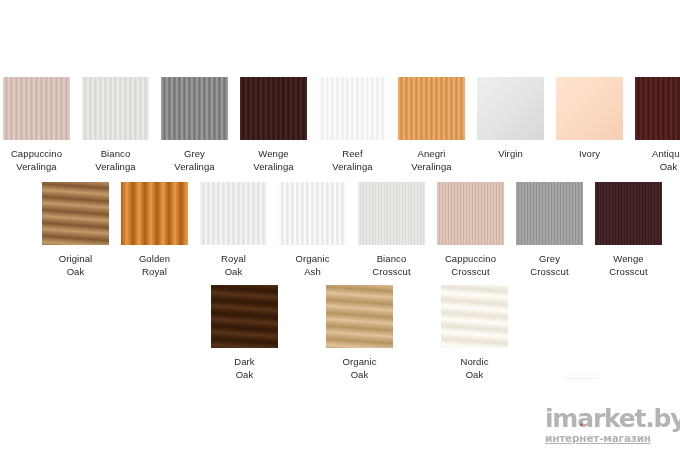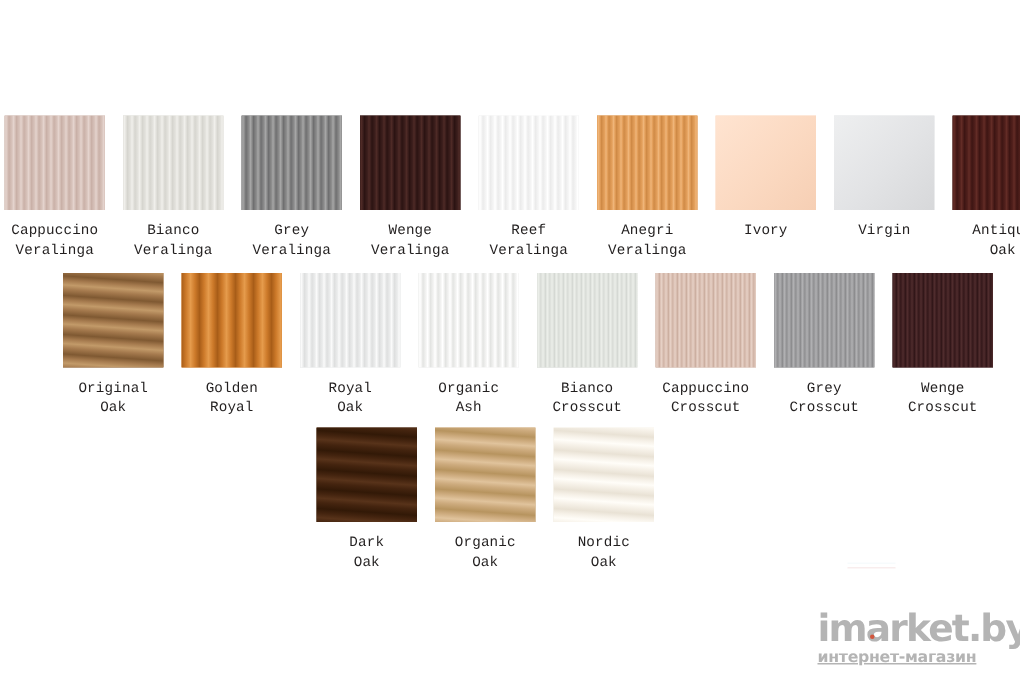--- a/index.html
+++ b/index.html
@@ -15,32 +15,31 @@
     font-family: "Liberation Sans", sans-serif;
     background: #ffffff;
   }
 
   #swatch-board {
     position: absolute;
     left: 0;
     top: 0;
     width: 584px;
     height: 460px;
-    font-family: Liberation Mono, monospace;
   }
 
   .swatch-row {
     position: absolute;
     display: flex;
     align-items: flex-start;
   }
 
   .swatch-row.row-1 { left: 3px;   top: 77px;  }
   .swatch-row.row-2 { left: 42px;  top: 182px; }
-  .swatch-row.row-3 { left: 211px; top: 285px; }
+  .swatch-row.row-3 { left: 211px; top: 285px; gap: 36px; }
 
   .swatch-cell {
     width: 67px;
     margin-right: 12px;
     display: flex;
     flex-direction: column;
     align-items: center;
   }
   .swatch-cell:last-child { margin-right: 0; }
 
@@ -167,33 +166,33 @@
       <div class="swatch-cell">
         <div class="swatch-tile" style="background: rgb(228, 160, 92);">
           <div class="grain" style="background: repeating-linear-gradient(90deg, rgb(228, 160, 92) 0px, rgb(239, 181, 121) 1px, rgb(228, 160, 92) 2px, rgb(207, 138, 70) 3px, rgb(228, 160, 92) 5px), linear-gradient(90deg, rgb(207, 138, 70), rgb(228, 160, 92) 35%, rgb(239, 181, 121) 60%, rgb(228, 160, 92) 100%);"></div>
         </div>
         <div class="swatch-label" style="color: rgb(34, 31, 31);">
           <span>Anegri</span>
           <span>Veralinga</span>
         </div>
       </div>
       <div class="swatch-cell">
+        <div class="swatch-tile" style="background: rgb(226, 227, 229);">
+          <div class="grain" style="background: linear-gradient(135deg, rgb(238, 239, 240), rgb(226, 227, 229) 55%, rgb(215, 216, 218));"></div>
+        </div>
+        <div class="swatch-label" style="color: rgb(34, 31, 31);">
+          <span>Virgin</span>
+        </div>
+      </div>
+      <div class="swatch-cell">
         <div class="swatch-tile" style="background: rgb(251, 217, 193);">
           <div class="grain" style="background: linear-gradient(135deg, rgb(255, 228, 209), rgb(251, 217, 193) 55%, rgb(246, 207, 180));"></div>
         </div>
         <div class="swatch-label" style="color: rgb(34, 31, 31);">
           <span>Ivory</span>
-        </div>
-      </div>
-      <div class="swatch-cell">
-        <div class="swatch-tile" style="background: rgb(226, 227, 229);">
-          <div class="grain" style="background: linear-gradient(135deg, rgb(238, 239, 240), rgb(226, 227, 229) 55%, rgb(215, 216, 218));"></div>
-        </div>
-        <div class="swatch-label" style="color: rgb(34, 31, 31);">
-          <span>Virgin</span>
         </div>
       </div>
       <div class="swatch-cell">
         <div class="swatch-tile" style="background: rgb(81, 32, 28);">
           <div class="grain" style="background: repeating-linear-gradient(90deg, rgb(81, 32, 28) 0px, rgb(99, 44, 38) 1px, rgb(81, 32, 28) 2px, rgb(61, 21, 19) 3px, rgb(81, 32, 28) 5px), linear-gradient(90deg, rgb(61, 21, 19), rgb(81, 32, 28) 35%, rgb(99, 44, 38) 60%, rgb(81, 32, 28) 100%);"></div>
         </div>
         <div class="swatch-label" style="color: rgb(34, 31, 31);">
           <span>Antique</span>
           <span>Oak</span>
         </div>

